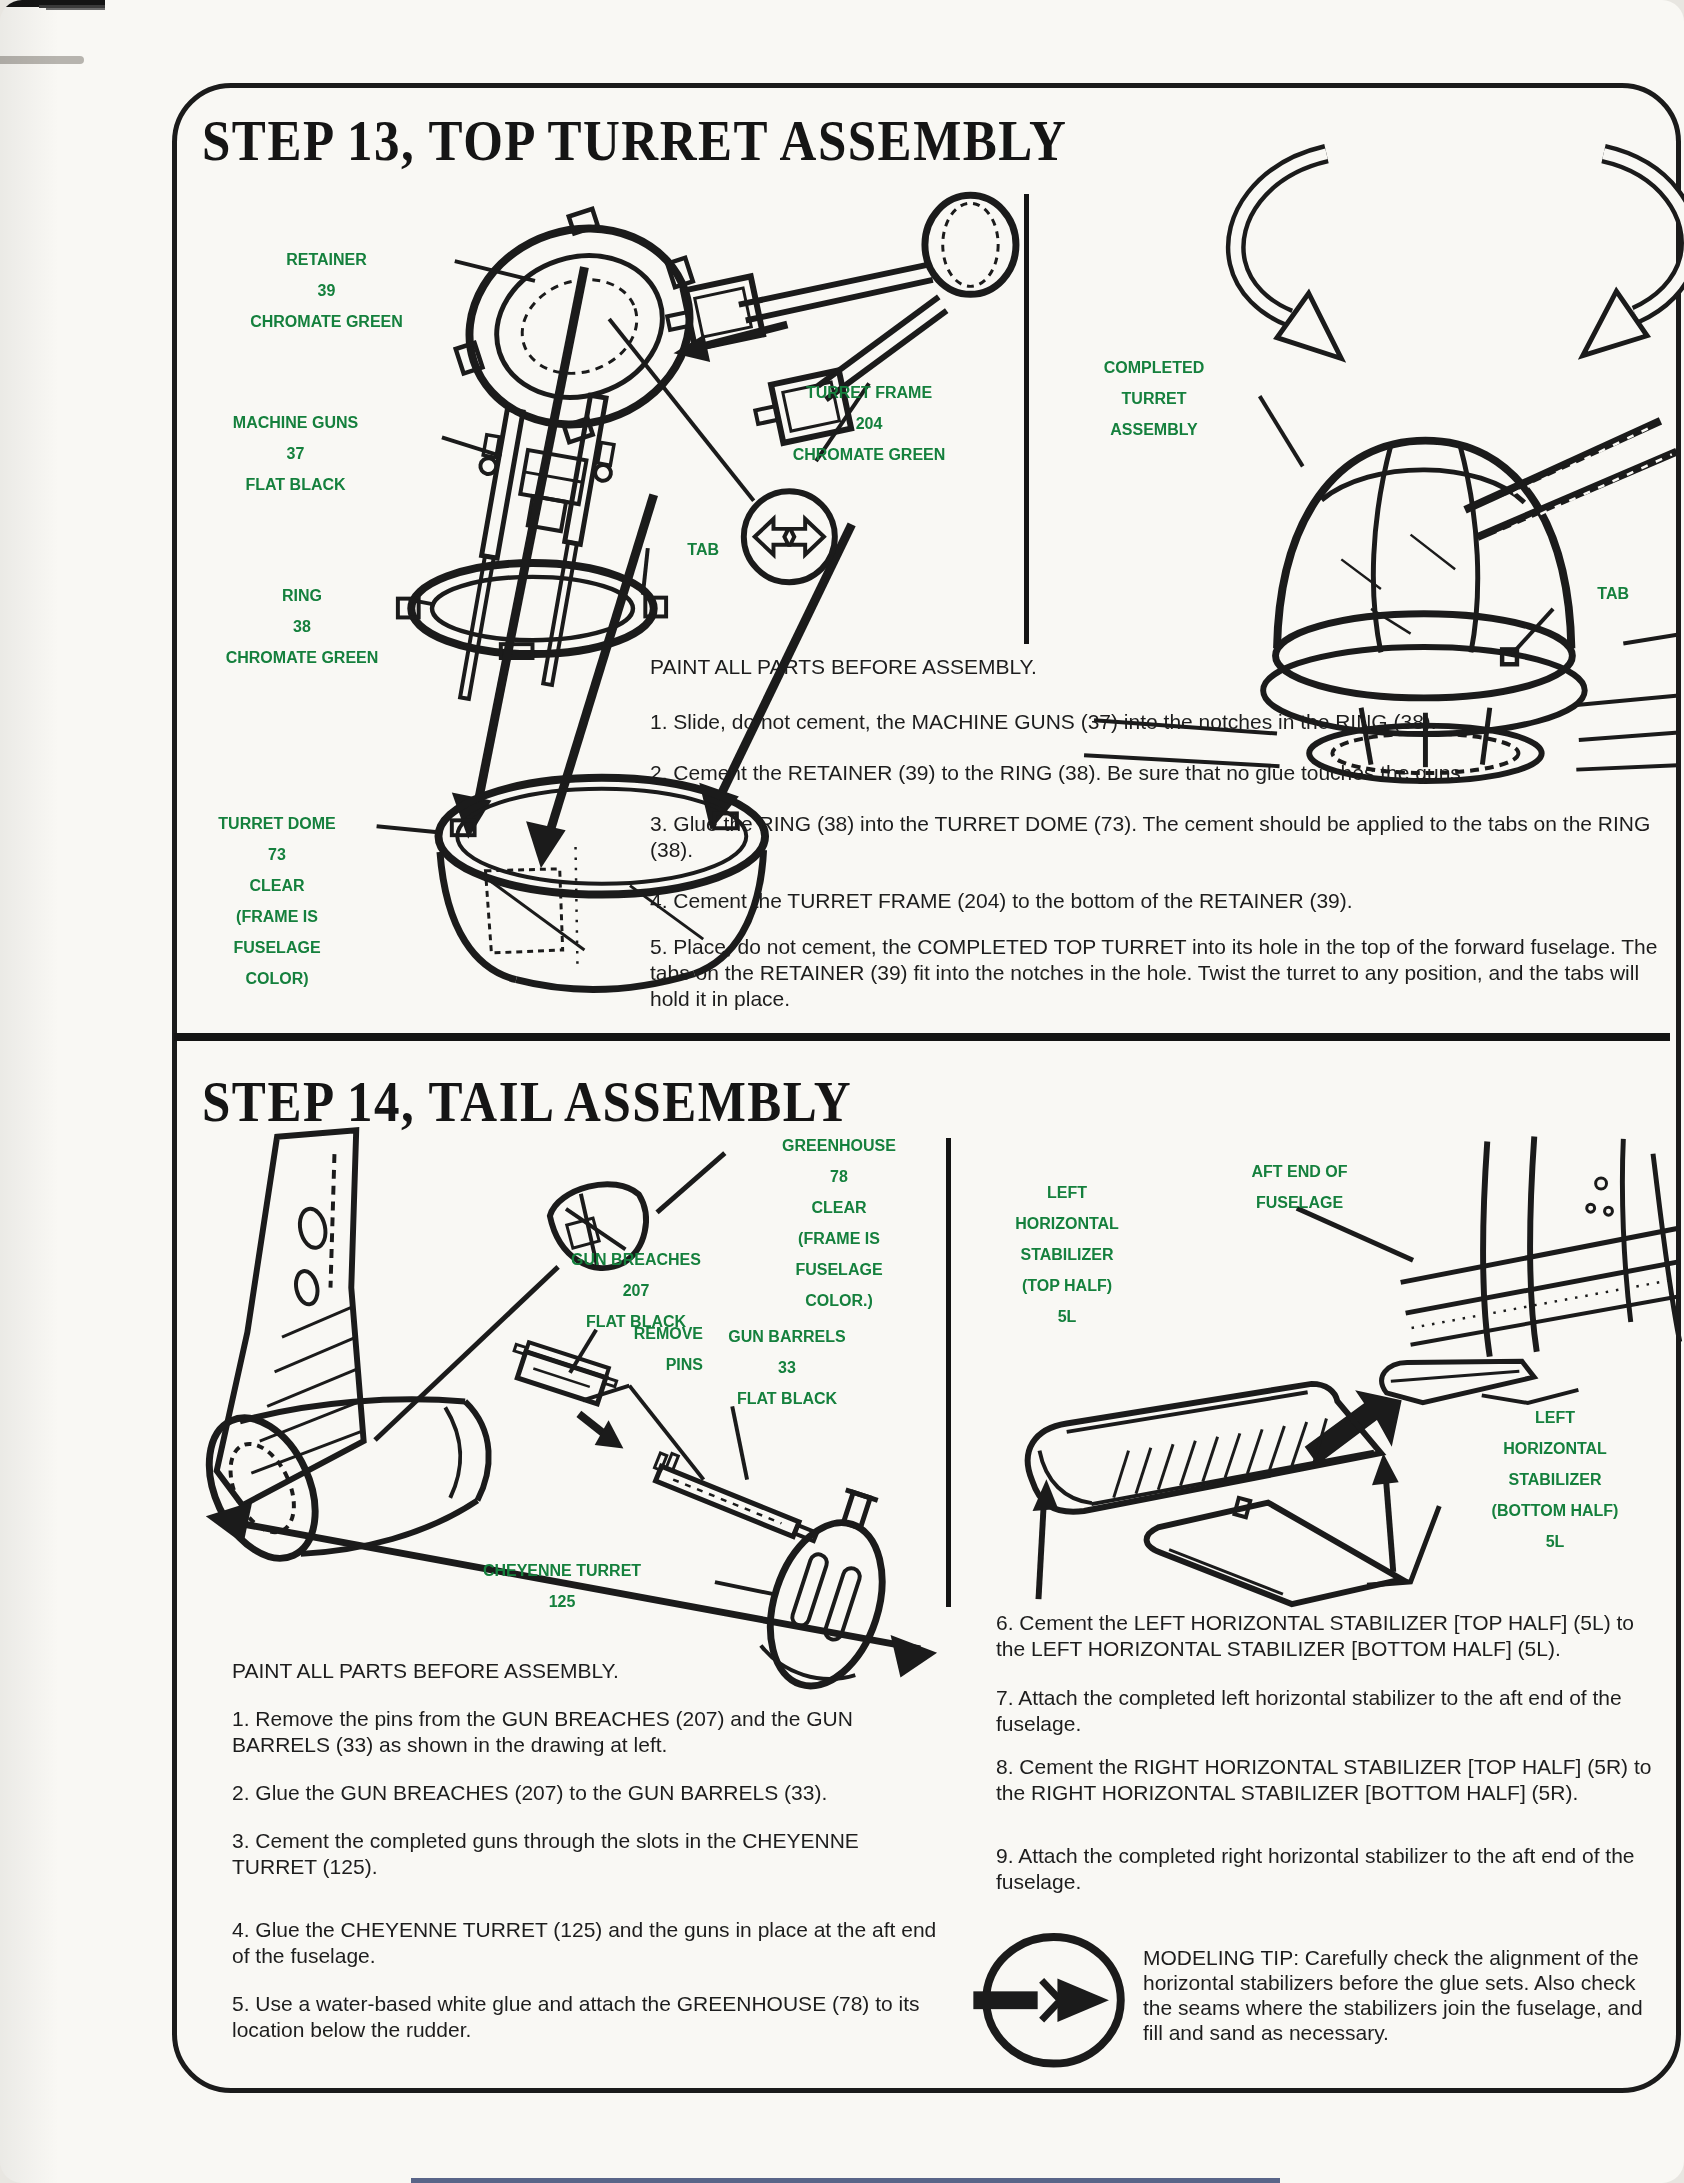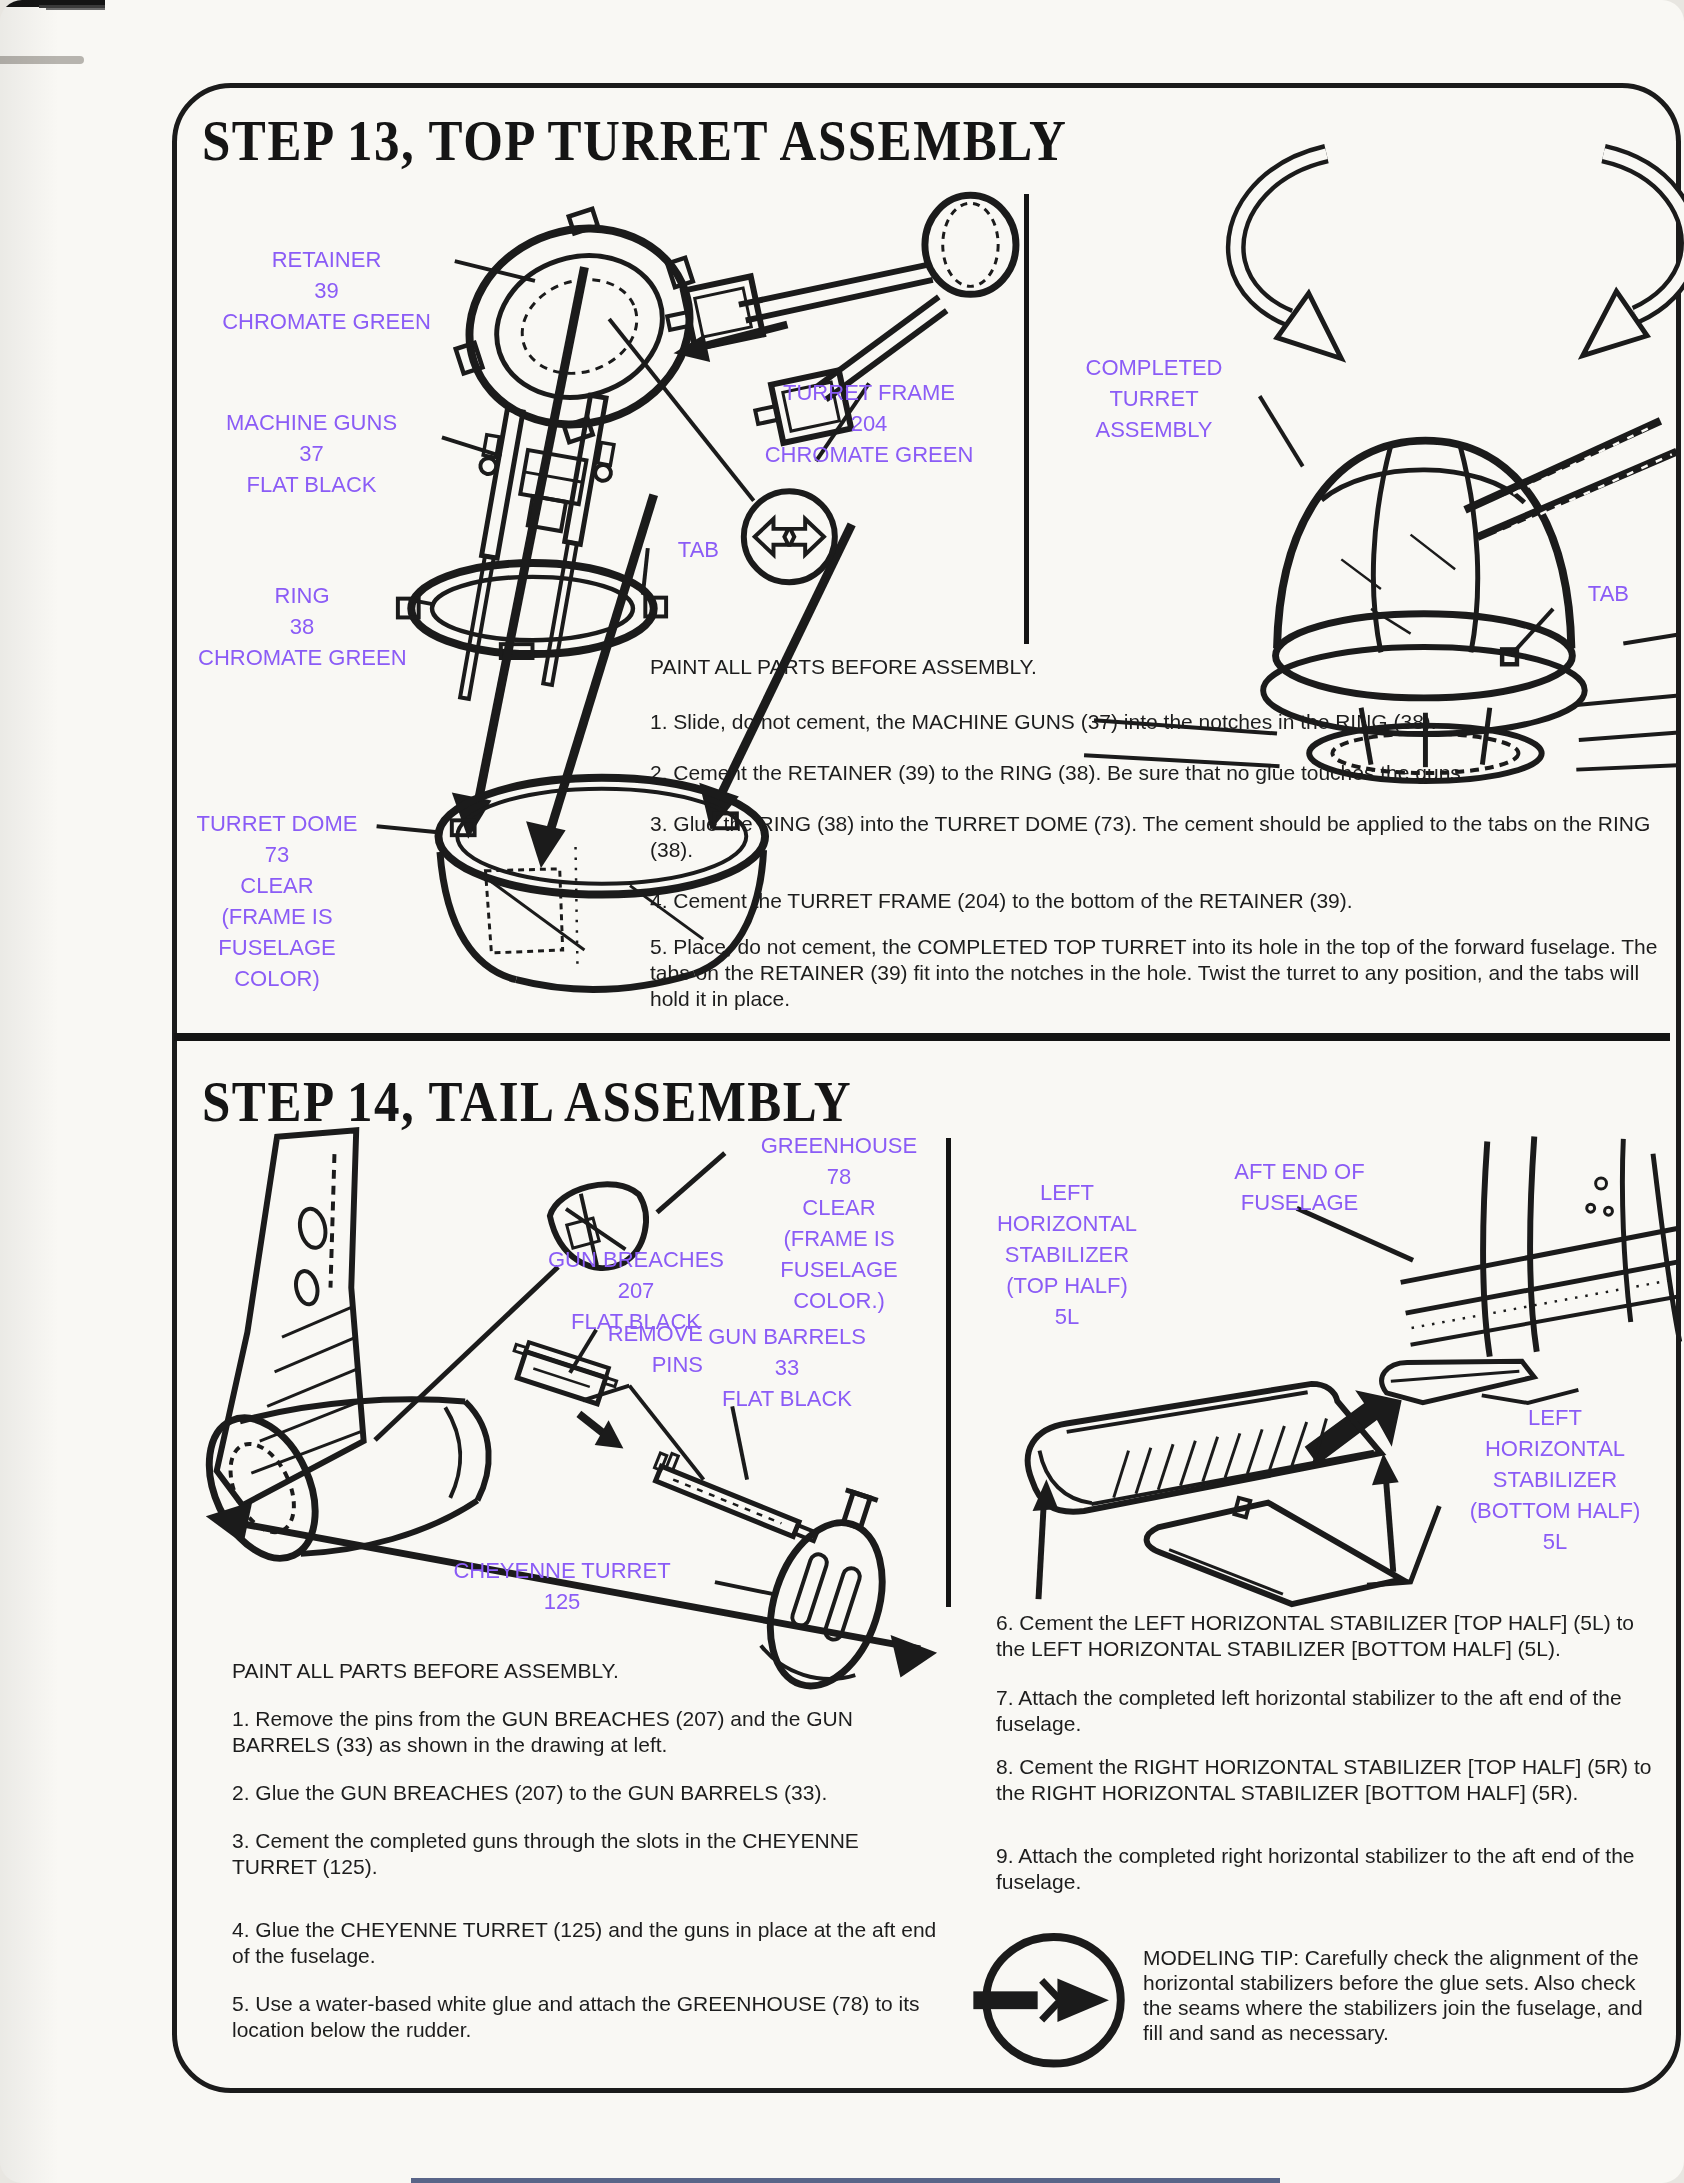--- a/index.html
+++ b/index.html
@@ -10,22 +10,22 @@
   .border-frame{
     position:absolute;left:172px;top:83px;width:1499px;height:2000px;
     border:5px solid #1b1b1b;border-radius:59px;background:transparent;
   }
   .step-title{
     position:absolute;font-family:"Liberation Serif",serif;font-weight:700;
     font-size:51px;letter-spacing:1.5px;transform:scaleY(1.12);transform-origin:left top;
     white-space:nowrap;color:#151515;
   }
   .plabel{
-    position:absolute;text-align:center;font-weight:400;font-size:22px;line-height:31px;
-    color:#8b5cf6;white-space:nowrap;
+    position:absolute;text-align:center;font-weight:700;font-size:16px;line-height:31px;
+    color:#15803d;white-space:nowrap;
   }
   .plabel.left{text-align:right;}
   .bodytext{position:absolute;font-size:21px;line-height:26px;color:#1d1d1d;}
   .bodytext p{margin:0 0 25px 0;}
   .divider-h{position:absolute;background:#141414;}
   .divider-v{position:absolute;background:#141414;}
   .artifact{position:absolute;}
   svg{position:absolute;overflow:visible;}
   .ln{stroke:#1b1b1b;fill:none;}
 </style>
@@ -189,21 +189,21 @@
     <line class="ln" x1="988" y1="980" x2="908" y2="1068" stroke-width="8"></line>
 
     <line class="ln" x1="395" y1="550" x2="482" y2="692" stroke-width="8"></line>
   </svg>
 
   <div class="plabel" style="left:198px;top:244px;width:257px;">
     <div>RETAINER</div>
       <div>39</div>
       <div>CHROMATE GREEN</div>
   </div>
-  <div class="plabel" style="left:183px;top:407px;width:257px;">
+  <div class="plabel" style="left:167px;top:407px;width:257px;">
     <div>MACHINE GUNS</div>
       <div>37</div>
       <div>FLAT BLACK</div>
   </div>
   <div class="plabel" style="left:198px;top:580px;width:208px;">
     <div>RING</div>
       <div>38</div>
       <div>CHROMATE GREEN</div>
   </div>
   <div class="plabel" style="left:178px;top:808px;width:198px;">

